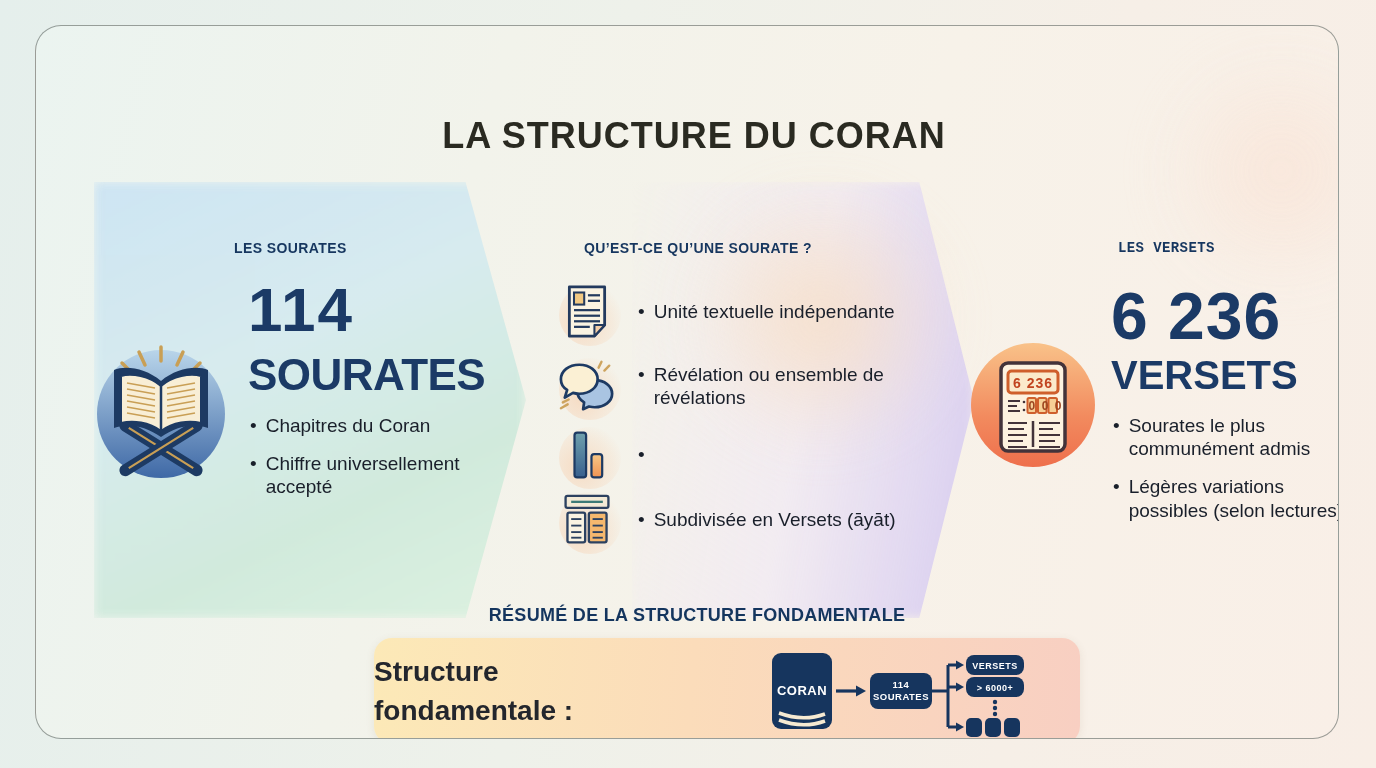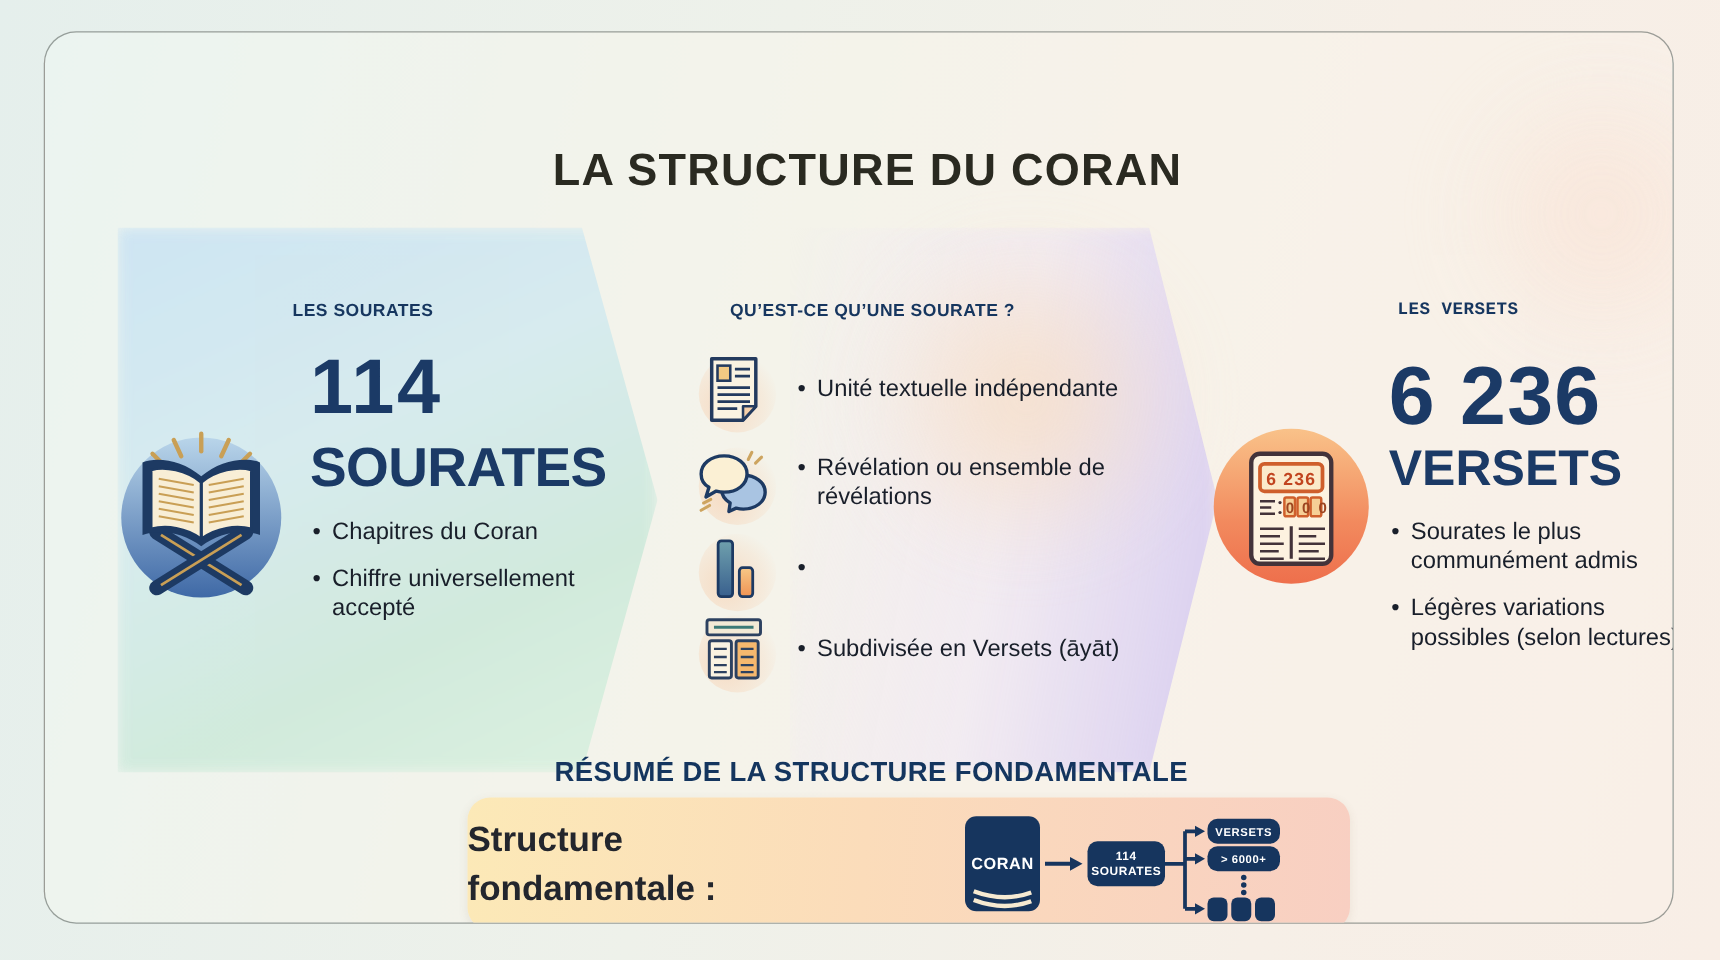--- a/index.html
+++ b/index.html
@@ -64,21 +64,21 @@
     display:flex; align-items:center; justify-content:center; }
   .mid-icon::before { content:""; position:absolute; inset:3px -3px -3px 3px; border-radius:50%;
     background:radial-gradient(circle at 35% 65%,#f6dcc4 0%,rgba(246,220,196,.35) 55%,rgba(246,220,196,0) 78%); }
   .mid-icon svg { position:relative; }
   .mid-text { font-size:19px; color:#191f2a; line-height:1.22; width:262px; display:flex; gap:9px; }
 
   .icon-quran   { position:absolute; left:54px;  top:313px; width:142px; height:142px; }
   .icon-counter { position:absolute; left:931px; top:313px; width:132px; height:132px; }
 
   #h-resume { position:absolute; left:330px; top:579px; width:662px; text-align:center;
-    font-size:22px; font-weight:700; color:#14355e; letter-spacing:.3px; }
+    font-size:18px; font-weight:700; color:#14355e; letter-spacing:.3px; }
   .summary-box { position:absolute; left:338px; top:612px; width:706px; height:106px; border-radius:18px;
     background:linear-gradient(95deg,#fce9b7 0%,#fbdcba 45%,#f8cfc2 100%);
     box-shadow:0 2px 8px rgba(120,90,60,.10); }
   .summary-text { position:absolute; left:0; top:50%; transform:translateY(-50%); width:312px;
     text-align:left; font-size:28px; font-weight:700; color:#23262d; line-height:1.4; }
   .summary-diagram { position:absolute; right:4px; top:5px; width:312px; height:96px; }
 </style>
 </head>
 <body>
 

